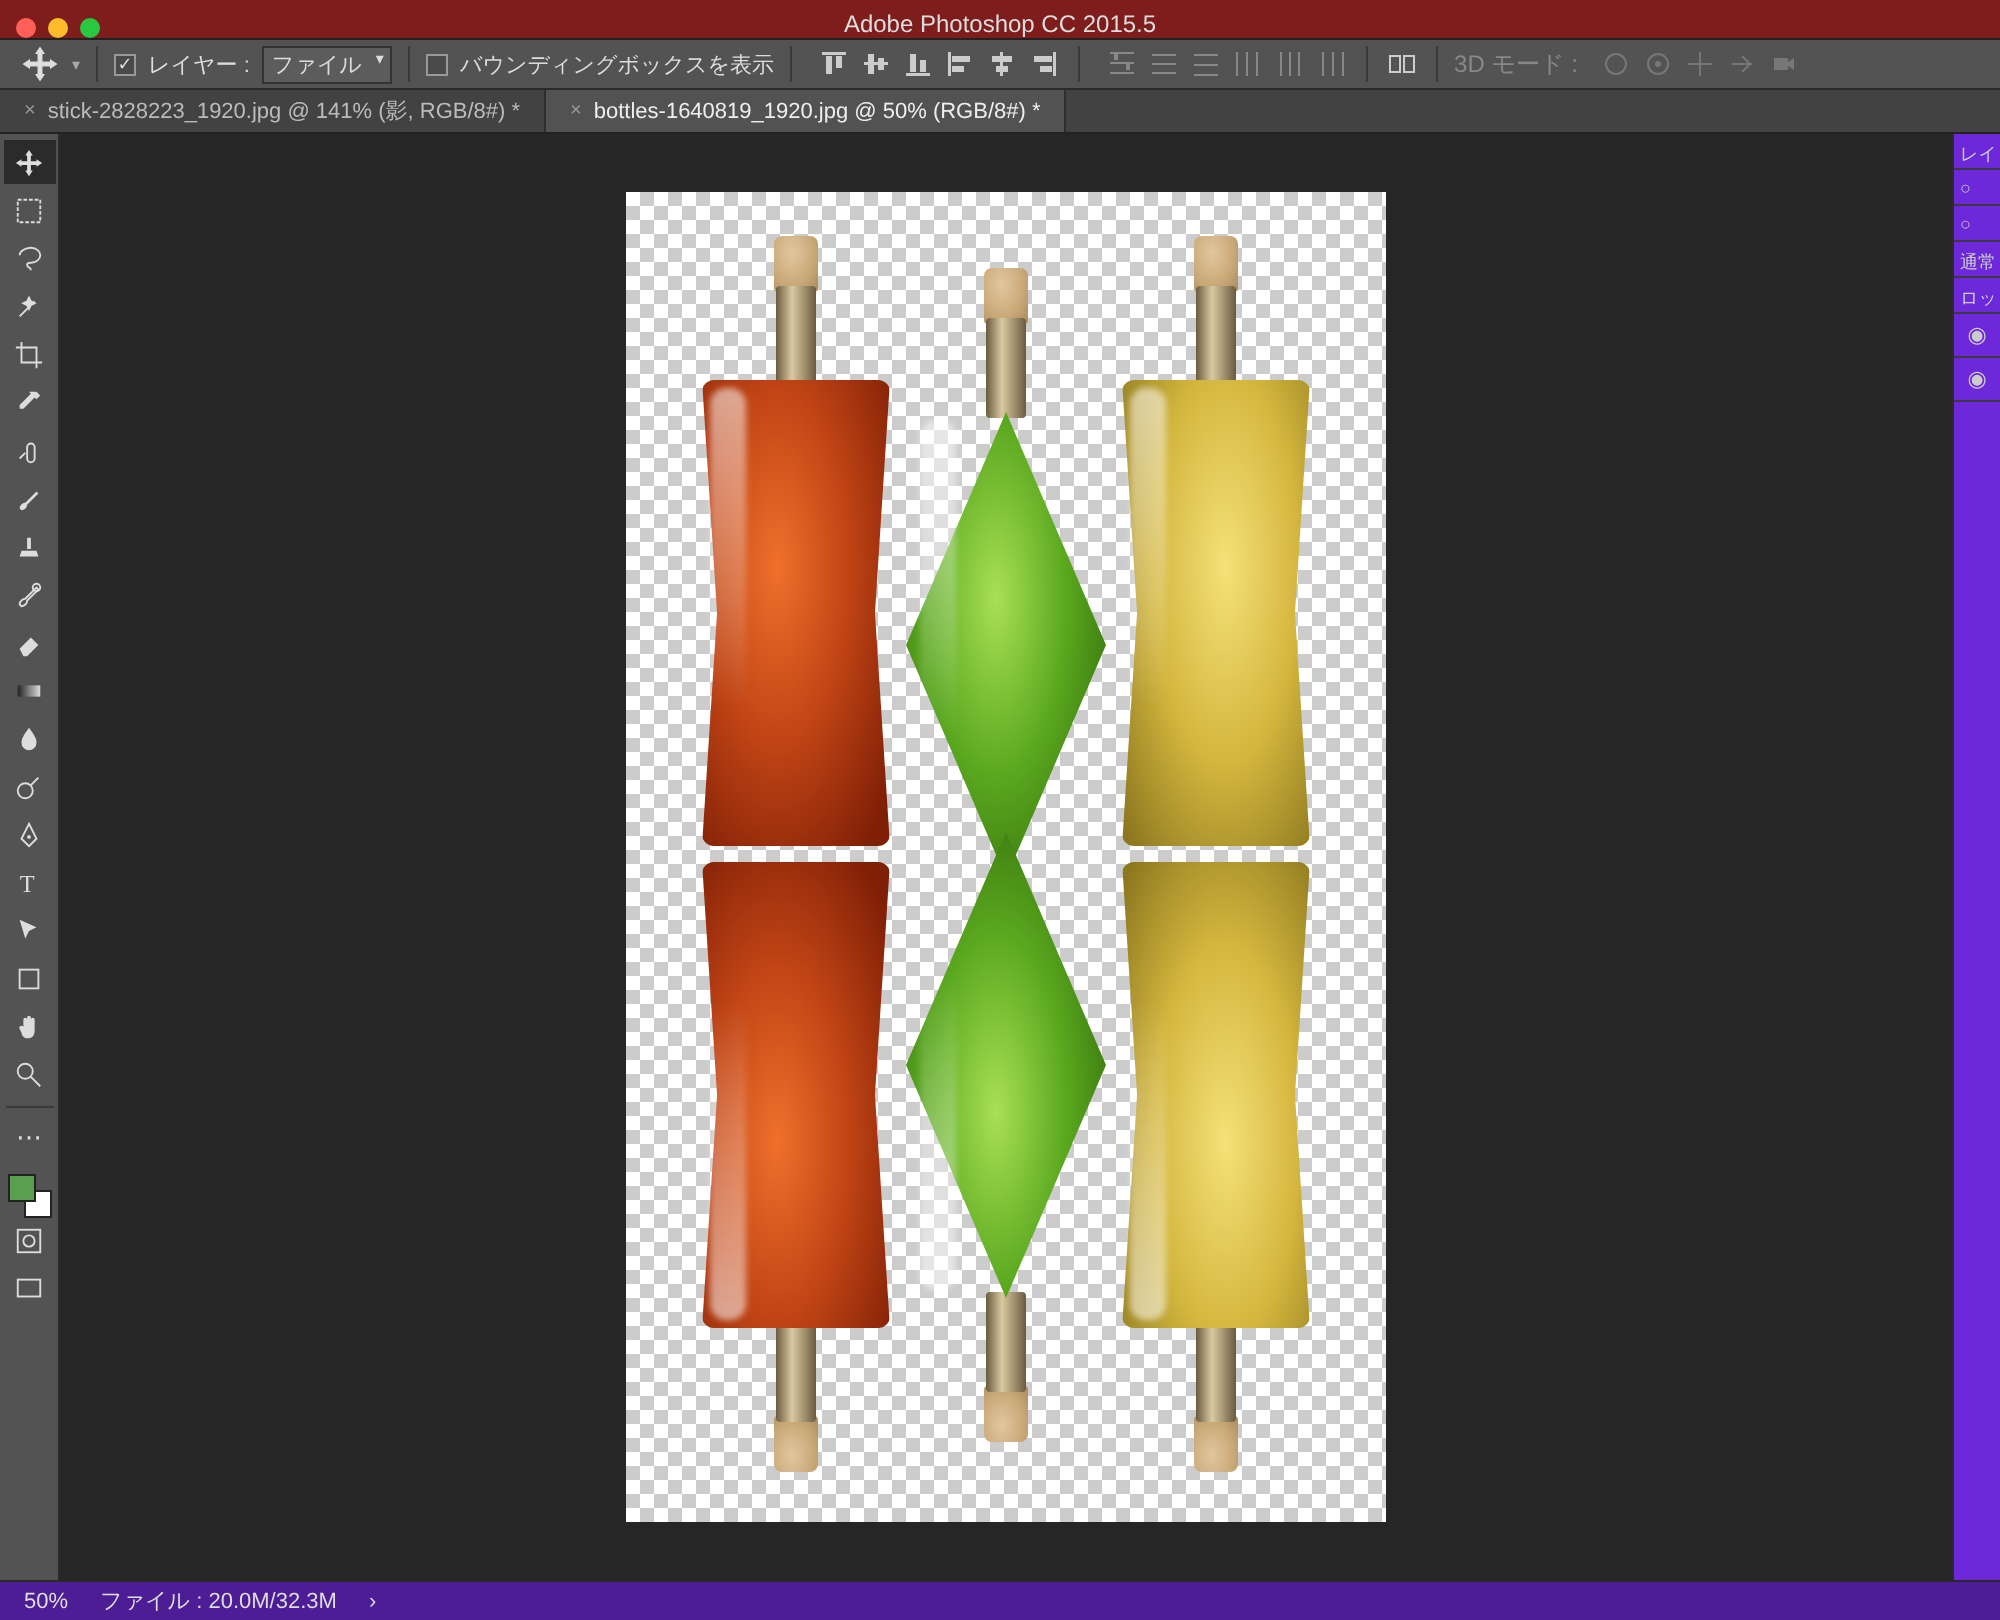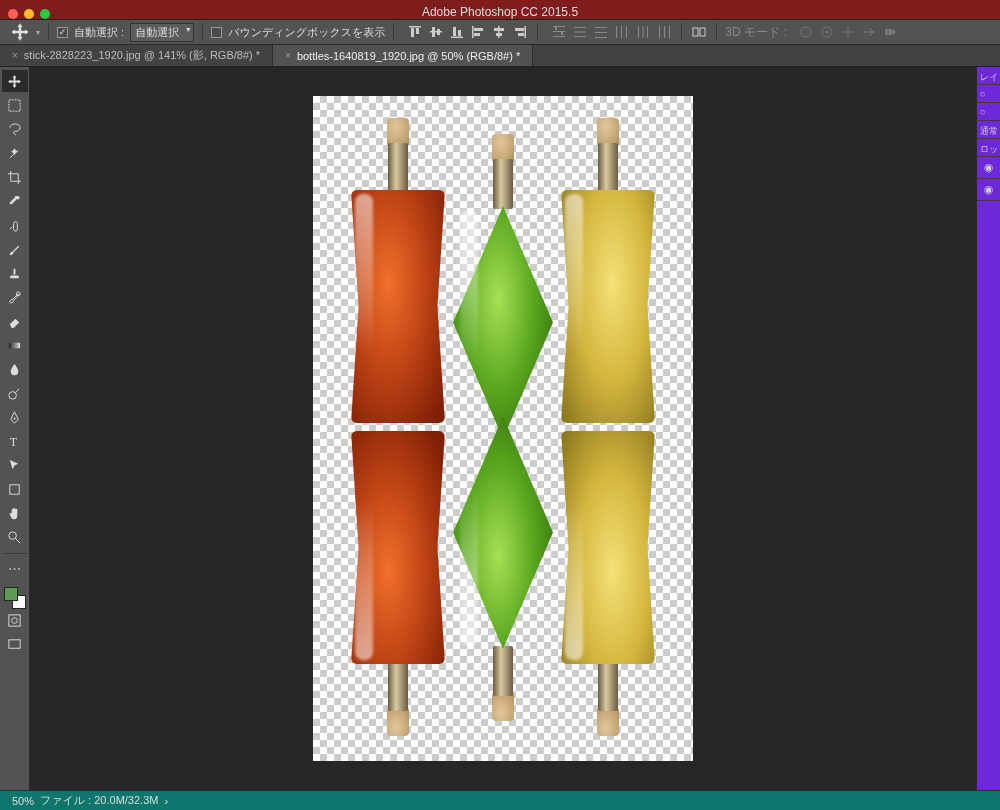--- a/index.html
+++ b/index.html
@@ -180,22 +180,22 @@
     padding:4px 3px; border-bottom:1px solid #3a3a3a;
     height:18px; overflow:hidden; white-space:nowrap;
   }
   .vis-eye {
     padding:4px 3px; font-size:11px; color:#ccc;
     border-bottom:1px solid #3a3a3a; text-align:center;
   }
   
   .statusbar {
     position:absolute; bottom:0; left:0; right:0;
-    height:20px; background:#0f766e;
-    display:flex; align-items:center; gap:6px;
+    height:20px; background:#4c1d95;
+    display:flex; align-items:center; gap:16px;
     padding-left:12px; font-size:11px; color:#ddd;
     border-top:1px solid #2a2a2a;
   }
 </style>
 </head>
 <body>
 
 <div class="titlebar">
   <div class="traffic">
     <span class="tl-close"></span>
@@ -207,22 +207,22 @@
 
 <div class="optionsbar">
   <div class="opt-icon">
     <svg viewBox="0 0 16 16">
         <path d="M8 1l2 3H9v3h3V6l3 2-3 2V9H9v3h1l-2 3-2-3h1V9H4v1L1 8l3-2v1h3V4H6z" fill="#ddd"></path>
       </svg>
   </div>
   <span style="font-size:8px;color:#aaa">▾</span>
   <div class="opt-sep"></div>
   <span class="checkbox">✓</span>
-  <span>自動選択 :</span>
-  <span class="opt-select">自動選択</span>
+  <span>レイヤー :</span>
+  <span class="opt-select">ファイル</span>
   <div class="opt-sep"></div>
   <span class="checkbox"></span>
   <span>バウンディングボックスを表示</span>
   <div class="opt-sep"></div>
   <div class="align-group">
     <div class="align-ico">
         <svg viewBox="0 0 14 14">
           <rect x="1" y="1" width="12" height="1.5" fill="#ccc"></rect>
           <rect x="3" y="3" width="3" height="9" fill="#ccc"></rect>
           <rect x="8" y="3" width="3" height="6" fill="#ccc"></rect>

